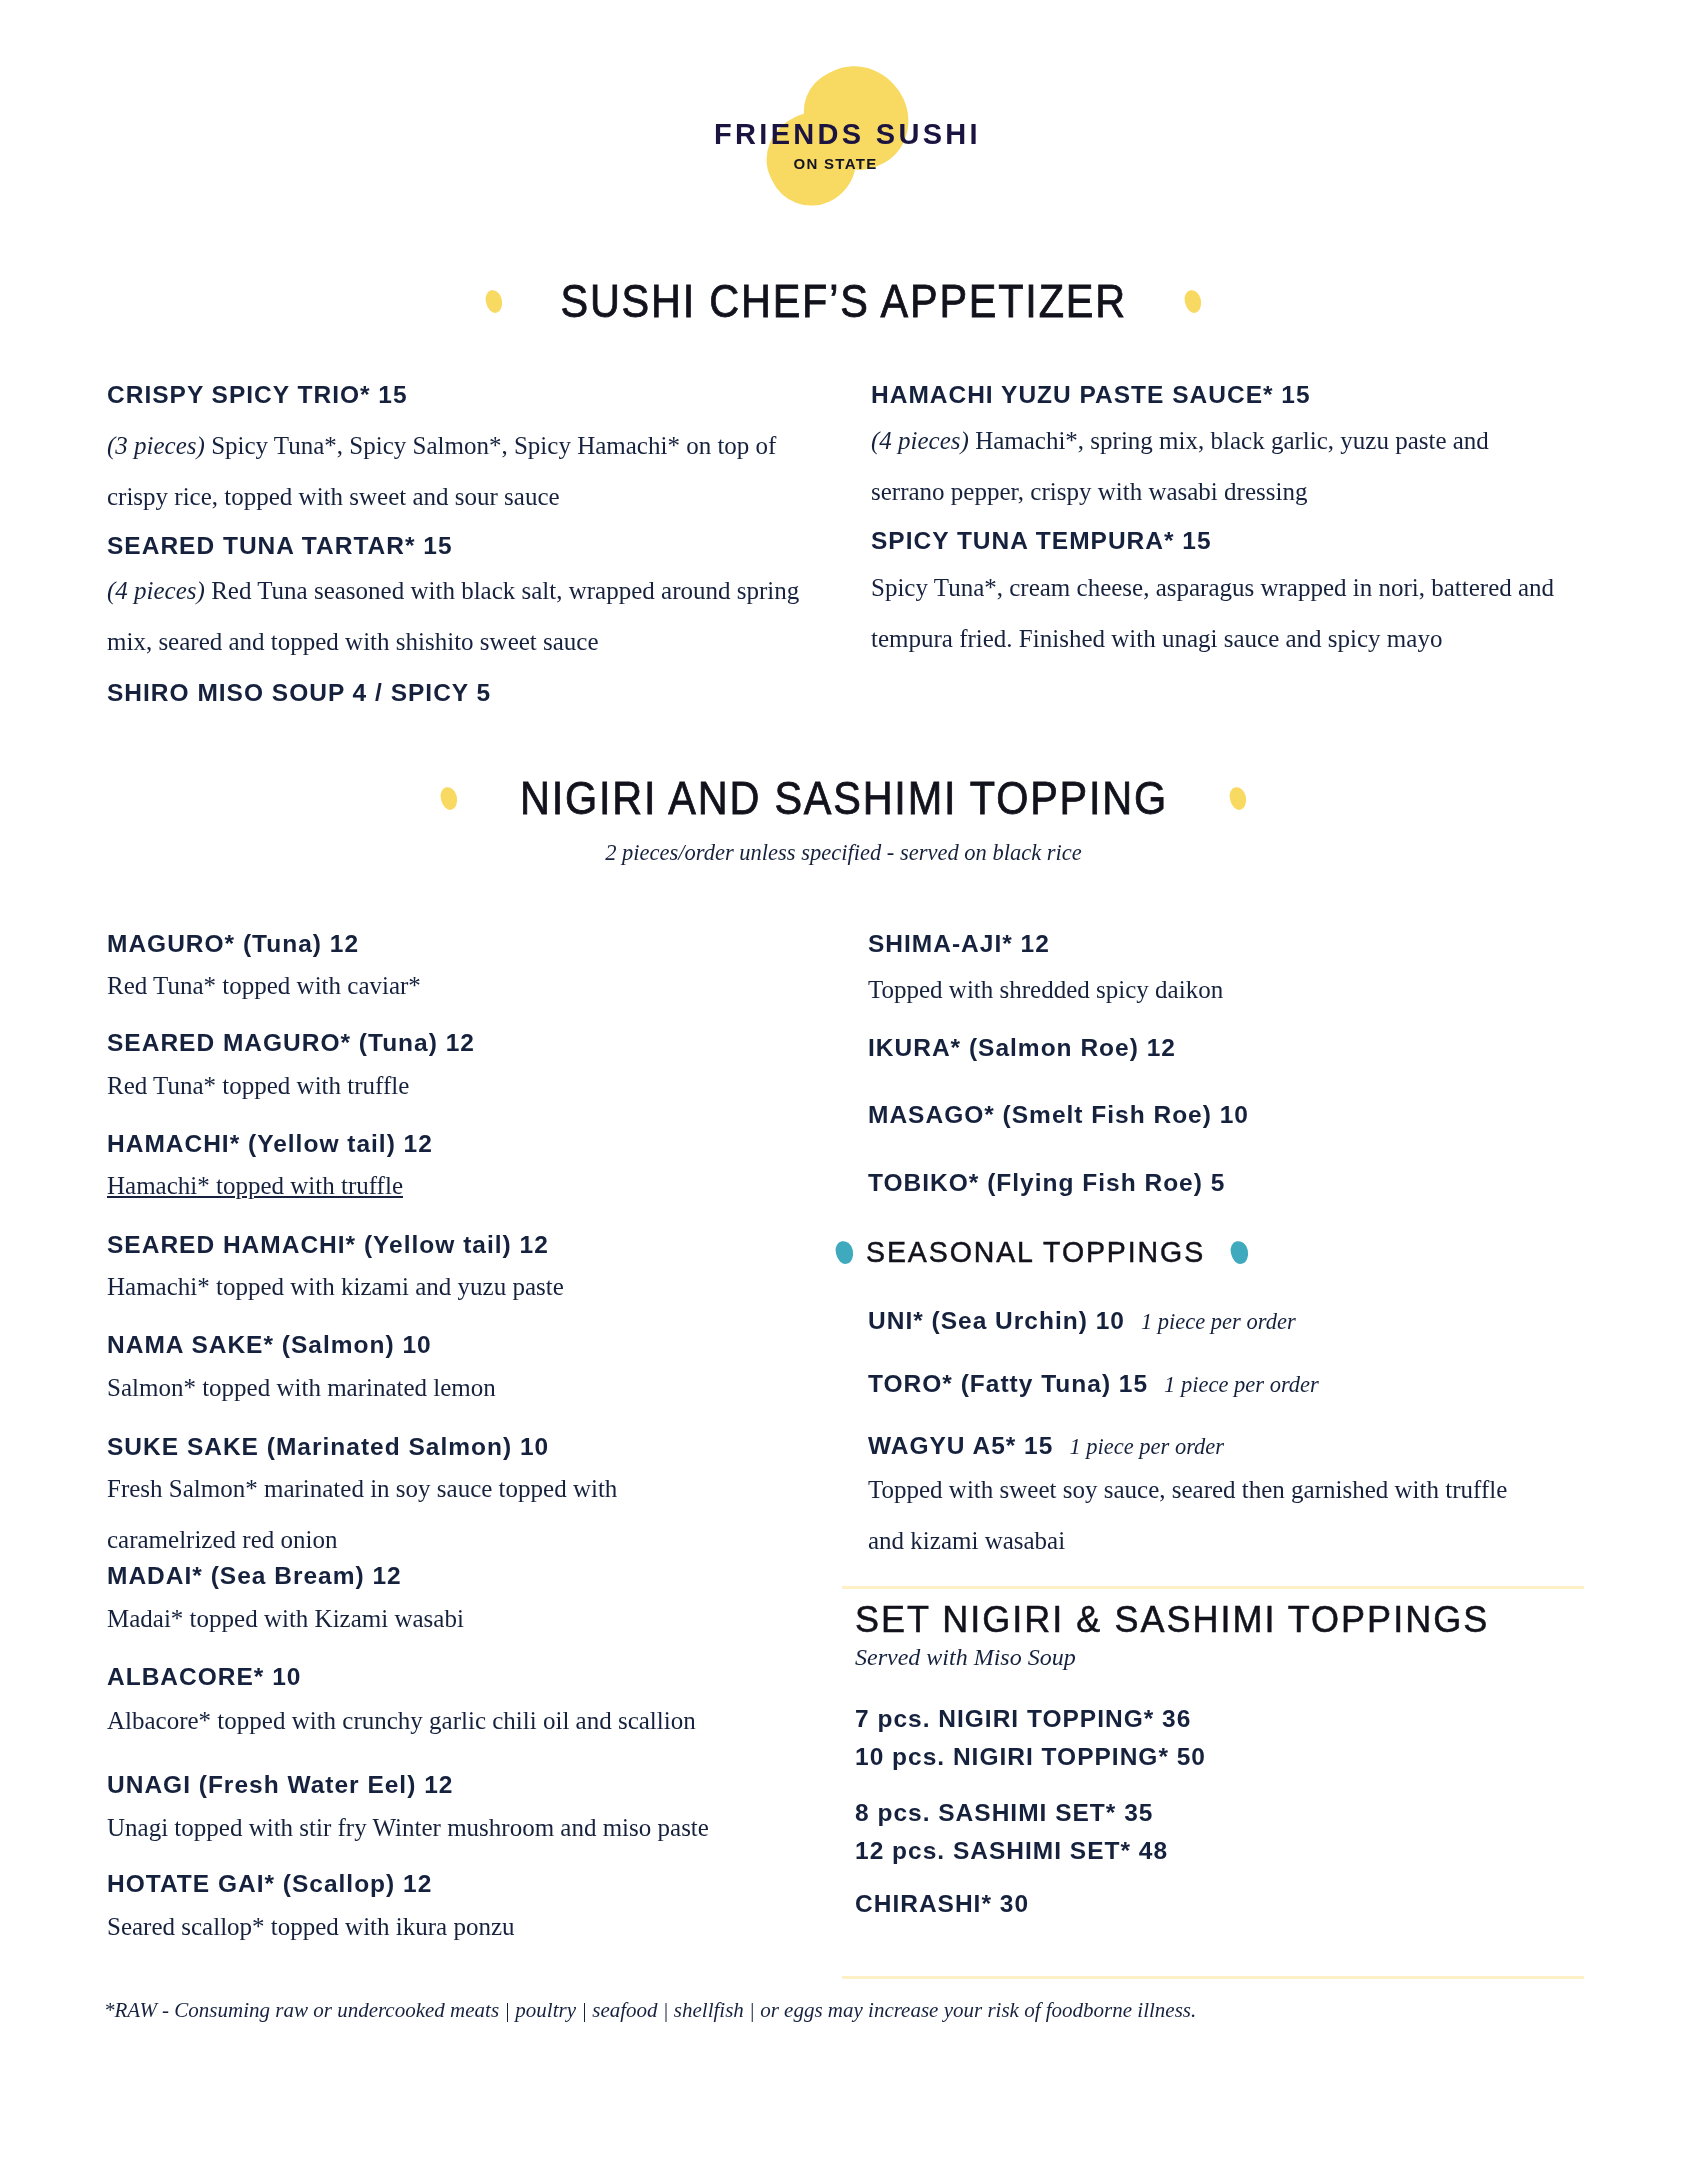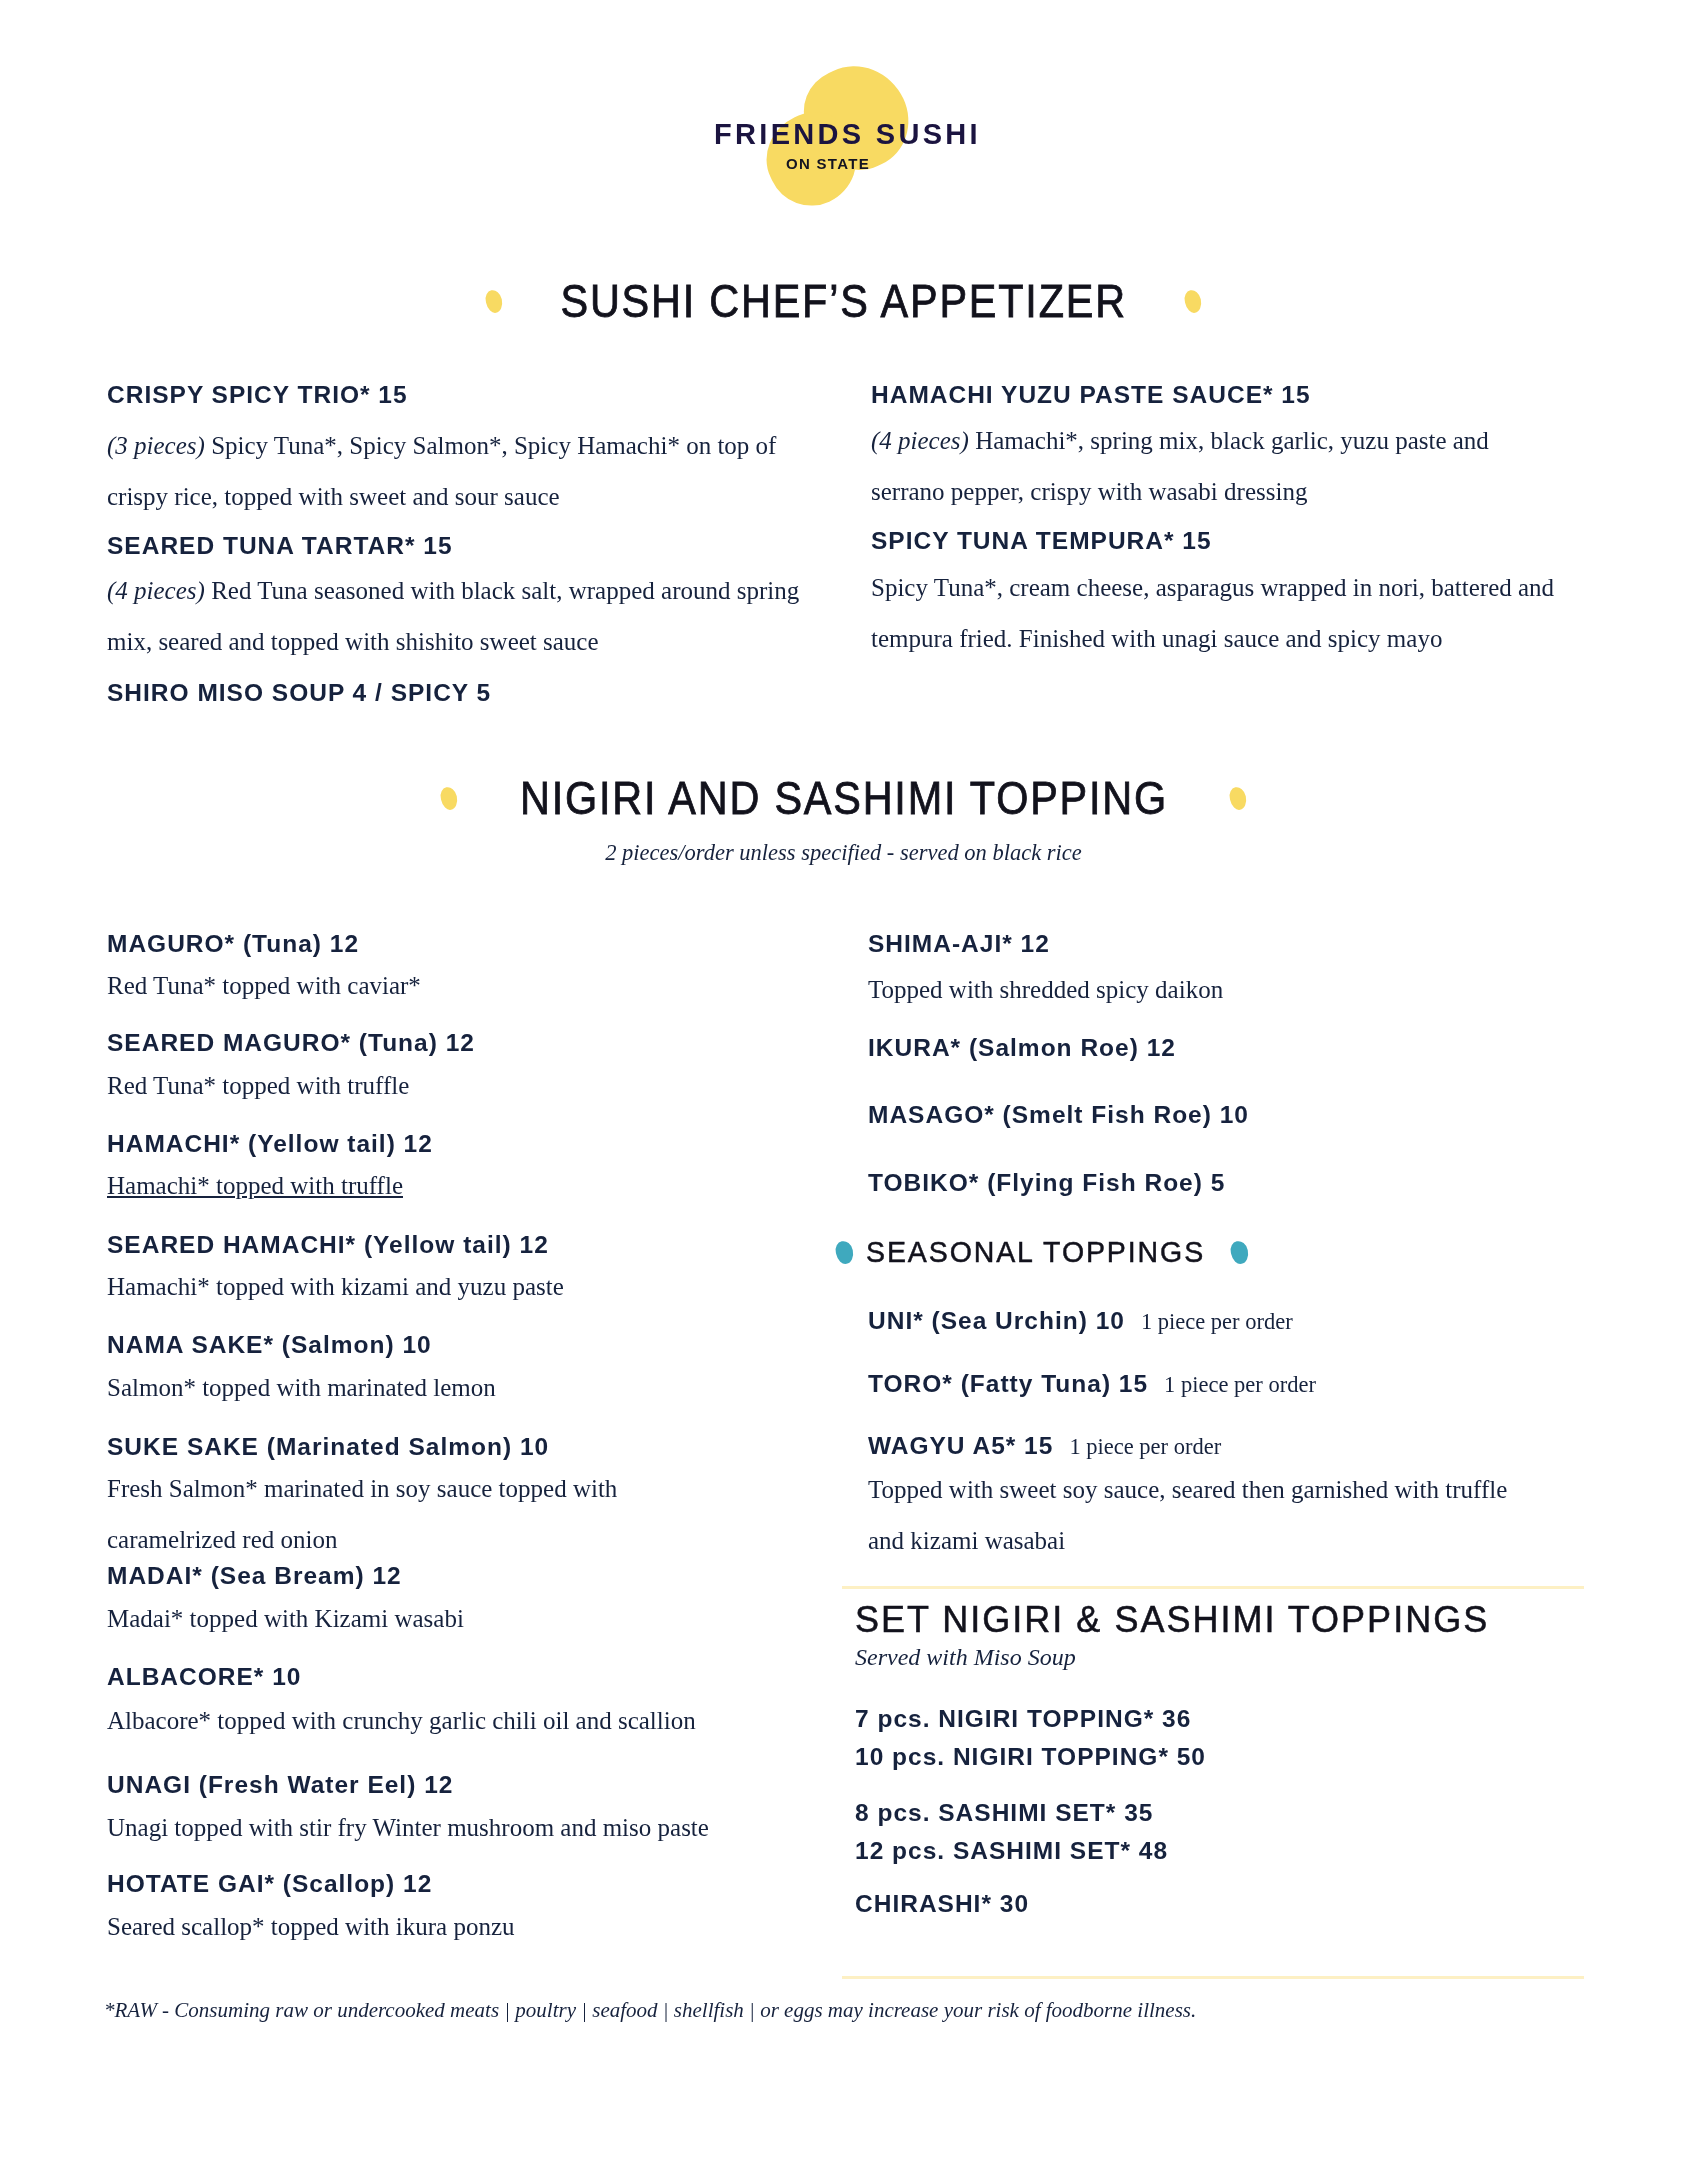--- a/index.html
+++ b/index.html
@@ -4,42 +4,42 @@
 <style>
   html, body { margin:0; padding:0; background:#ffffff; }
   body { width:1687px; height:2183px; position:relative; overflow:hidden;
          font-family:"Liberation Sans", sans-serif; color:#16223d; }
 
   
   .logo-blob { position:absolute; background:#f8da62; }
   .logo-title { position:absolute; left:702px; top:118px; width:291px; text-align:center;
                 font-family:"Liberation Sans", sans-serif; font-weight:700; font-size:29px;
                 letter-spacing:3.3px; color:#1b1440; white-space:nowrap; }
-  .logo-sub { position:absolute; left:786px; top:155px; width:99px; 
+  .logo-sub { position:absolute; left:786px; top:155px; width:99px; text-align:center;
               font-weight:700; font-size:15px; letter-spacing:1.3px; color:#141421; white-space:nowrap; }
 
   
   .section-head { position:absolute; left:0; width:1687px; display:flex; justify-content:center; align-items:center; }
   .section-head .h { font-family:"Liberation Sans", sans-serif; font-size:46px; letter-spacing:2px;
                      color:#12121c; transform:scaleX(0.9); white-space:nowrap; font-weight:400;
                      -webkit-text-stroke:0.8px #12121c; }
   .dot { display:inline-block; width:16px; height:22.5px; border-radius:50% 55% 55% 50% / 45% 50% 55% 55%;
          background:#f8da62; margin:0 26.5px; transform:rotate(-12deg); }
   .dot.teal { background:#3fa9be; width:17px; height:22.5px; margin:0; }
 
   .subtitle { position:absolute; left:0; width:1687px; text-align:center;
               font-family:"Liberation Serif", serif; font-style:italic; font-size:22.5px; color:#16223d; }
 
   
   .item-title { position:absolute; font-family:"Liberation Sans", sans-serif; font-weight:700;
                 font-size:24.5px; letter-spacing:1px; color:#16223d; white-space:nowrap; }
   .item-desc { position:absolute; font-family:"Liberation Serif", serif; font-size:25px;
                line-height:51px; color:#16223d; }
   .item-desc i { font-style:italic; }
-  .note { font-family:"Liberation Serif", serif; font-weight:400;
+  .note { font-family:"Liberation Serif", serif; font-style:italic; font-weight:400;
           font-size:22.5px; letter-spacing:0; margin-left:16px; }
 
   .seasonal-head { position:absolute; left:836px; top:1235px; display:flex; align-items:center; gap:13.2px; }
   .seasonal-head .t { font-family:"Liberation Sans", sans-serif; font-size:30px; letter-spacing:2px;
                       color:#12121c; -webkit-text-stroke:0.5px #12121c; transform:scaleX(0.95); transform-origin:left; white-space:nowrap; }
 
   .divider { position:absolute; left:842px; width:742px; height:2.6px; background:#fdf0c4; }
 
   .set-title { position:absolute; left:855px; top:1599px; font-family:"Liberation Sans", sans-serif;
                font-size:36px; letter-spacing:2px; color:#12121c; -webkit-text-stroke:0.5px #12121c; white-space:nowrap; }

